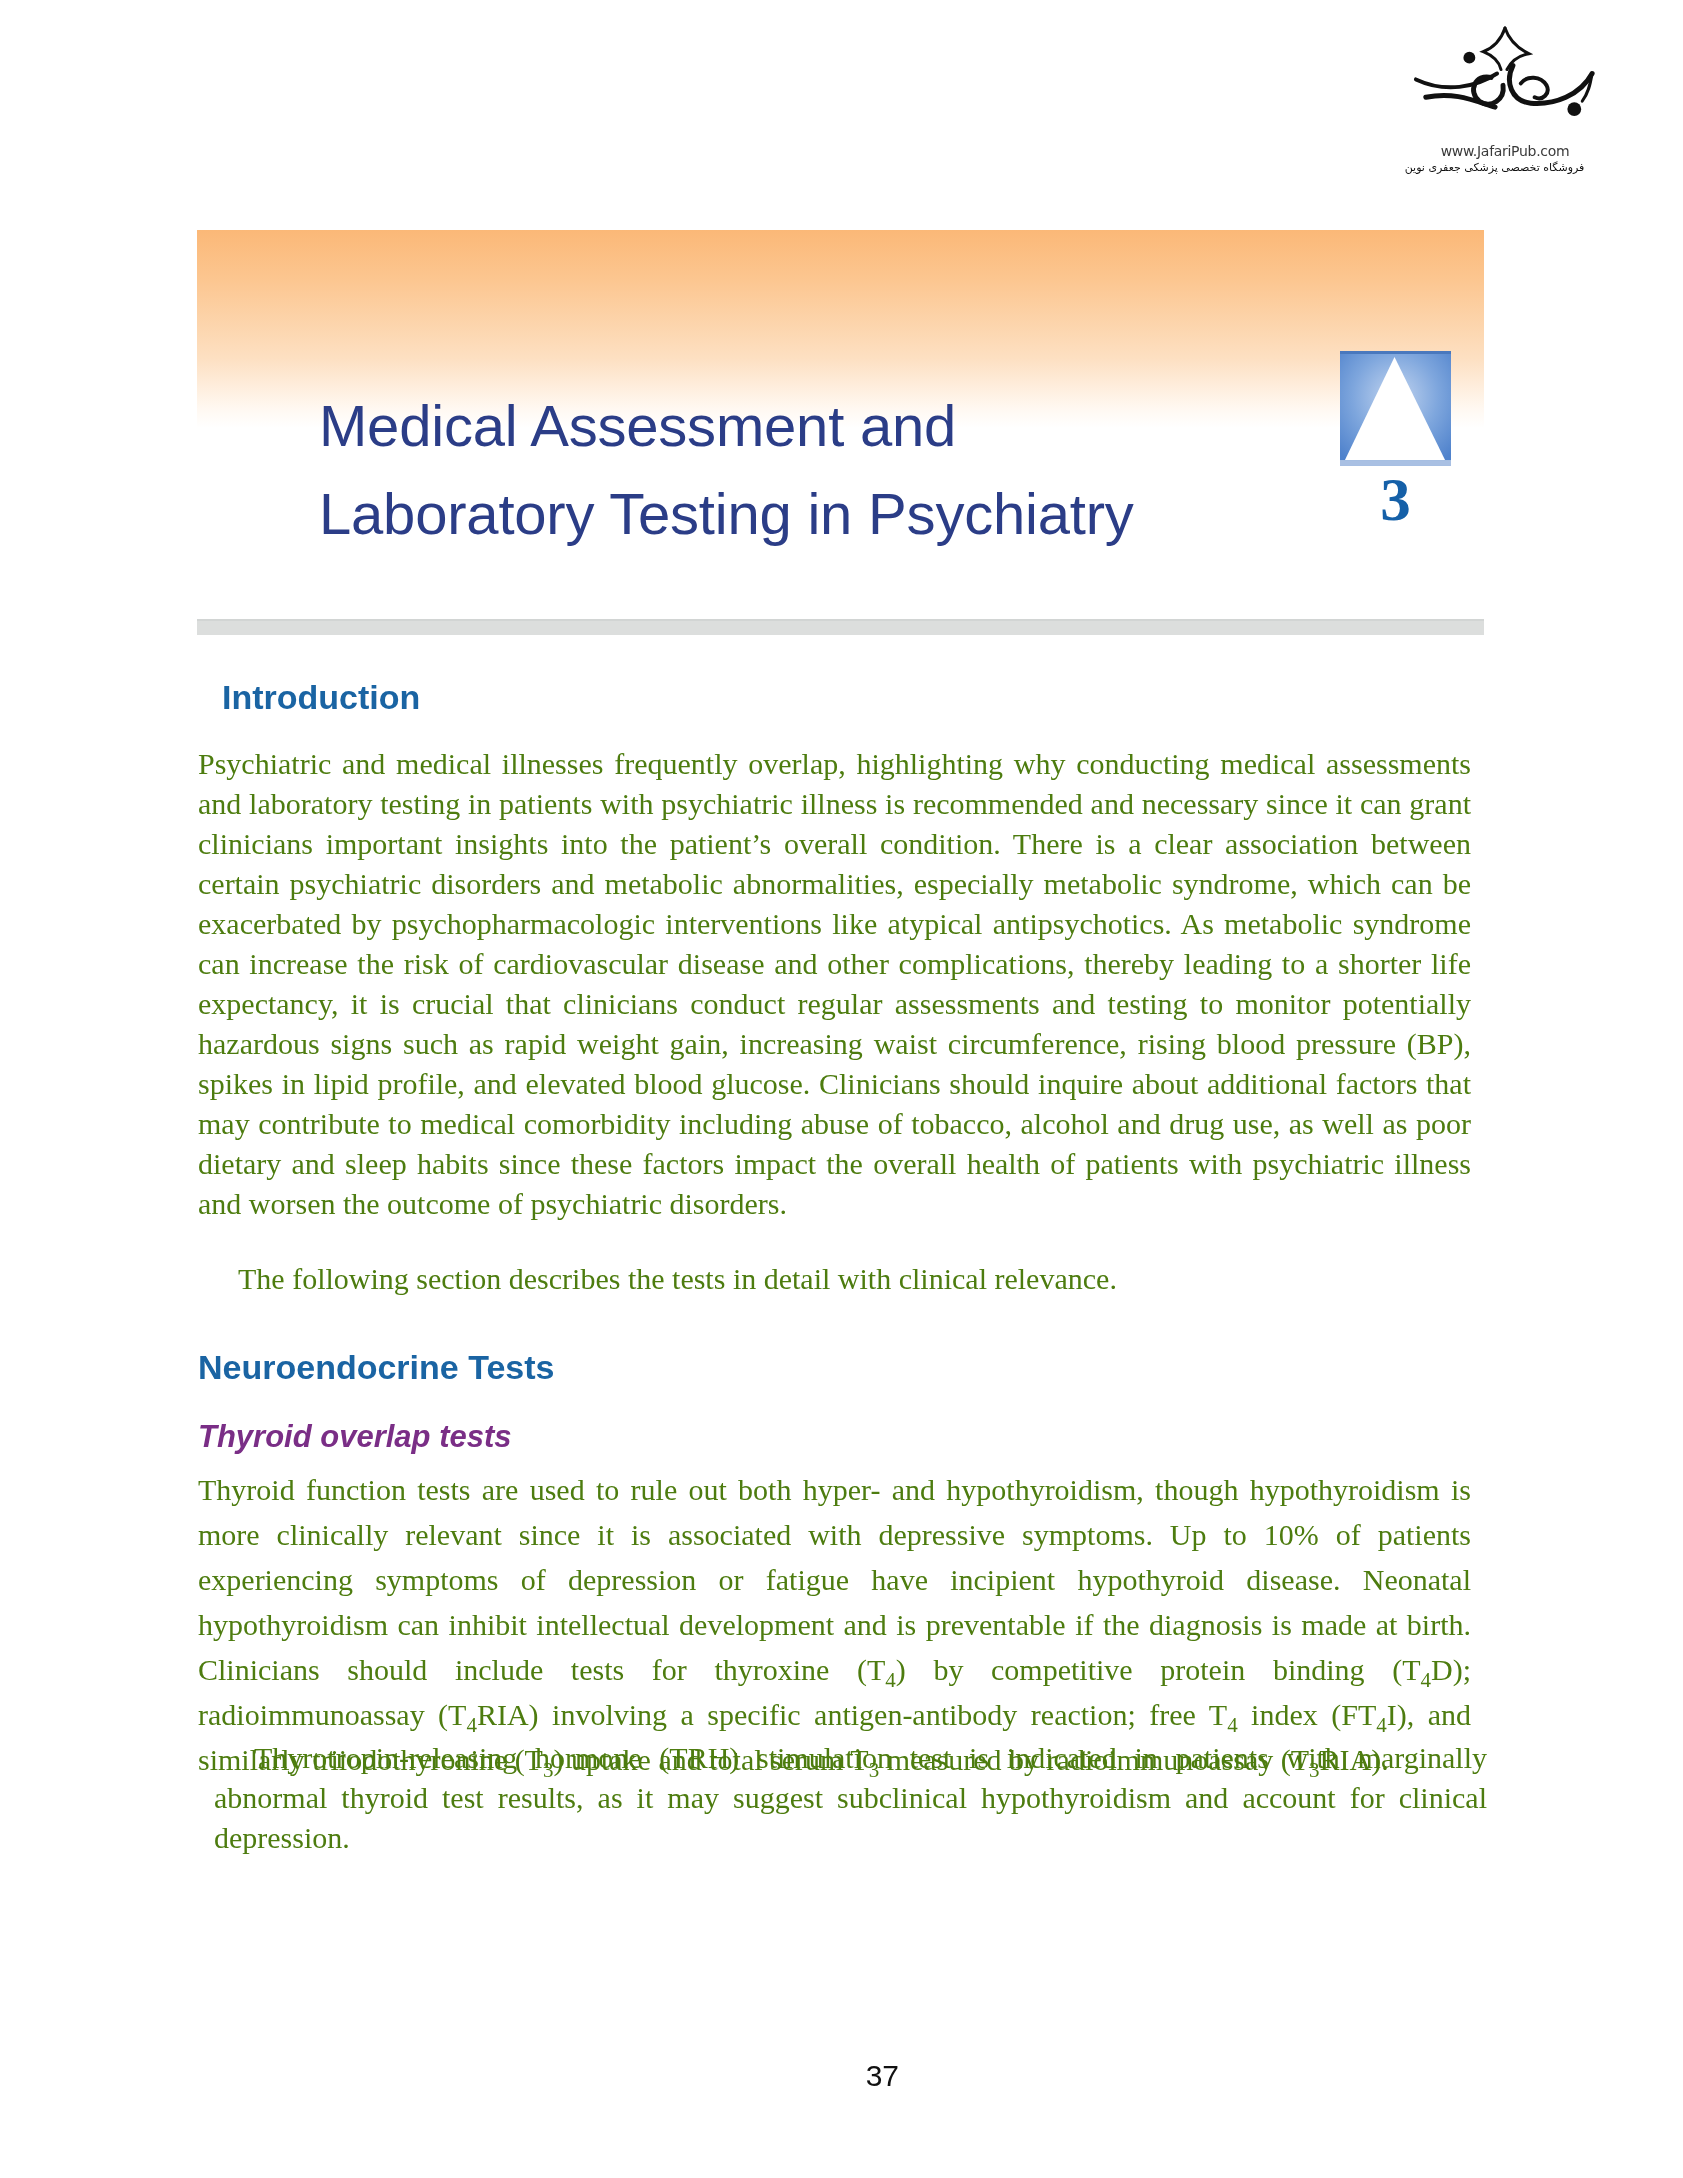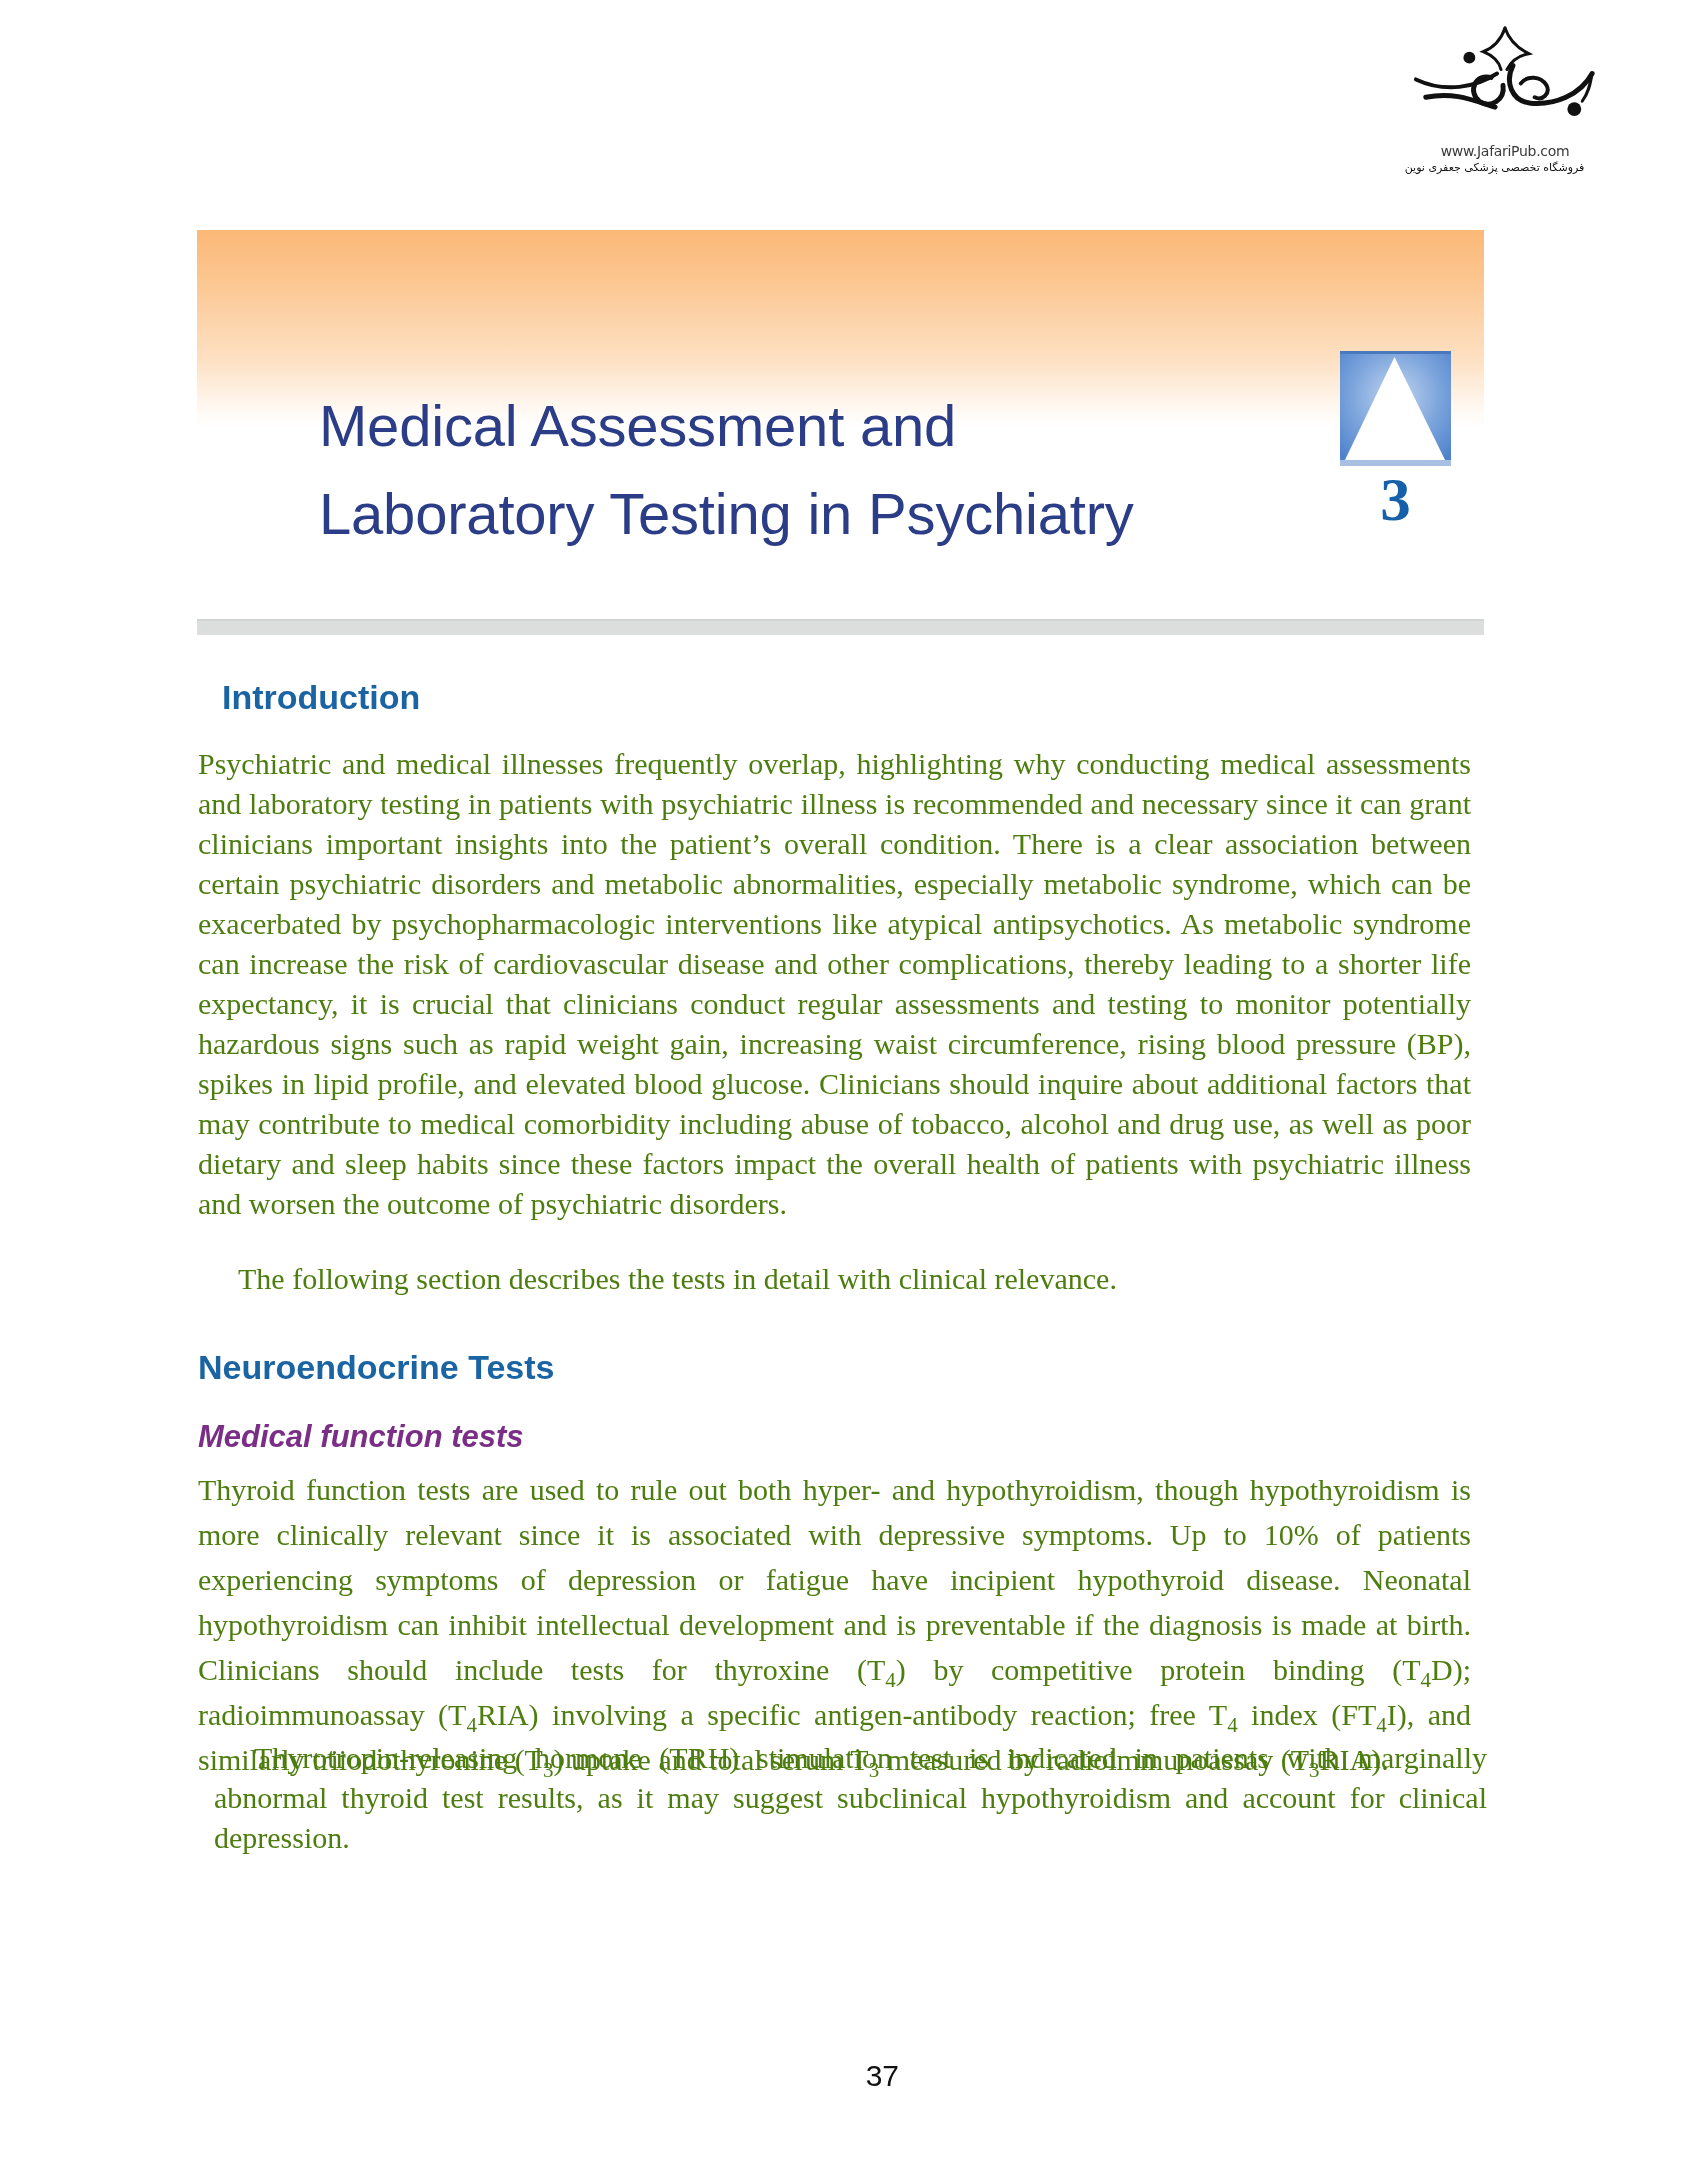--- a/index.html
+++ b/index.html
@@ -85,20 +85,20 @@
 </div>
 <div id="chapter-num" class="abs">3</div>
 
 <div id="rule" class="abs"></div>
 
 <div class="h-blue" style="top:678px;margin-left:24px;">Introduction</div>
 <p class="para" style="top:744px; margin:0;">Psychiatric and medical illnesses frequently overlap, highlighting why conducting medical assessments and laboratory testing in patients with psychiatric illness is recommended and necessary since it can grant clinicians important insights into the patient’s overall condition. There is a clear association between certain psychiatric disorders and metabolic abnormalities, especially metabolic syndrome, which can be exacerbated by psychopharmacologic interventions like atypical antipsychotics. As metabolic syndrome can increase the risk of cardiovascular disease and other complications, thereby leading to a shorter life expectancy, it is crucial that clinicians conduct regular assessments and testing to monitor potentially hazardous signs such as rapid weight gain, increasing waist circumference, rising blood pressure (BP), spikes in lipid profile, and elevated blood glucose. Clinicians should inquire about additional factors that may contribute to medical comorbidity including abuse of tobacco, alcohol and drug use, as well as poor dietary and sleep habits since these factors impact the overall health of patients with psychiatric illness and worsen the outcome of psychiatric disorders.</p>
 <p class="para indent" style="top:1259px; margin:0;">The following section describes the tests in detail with clinical relevance.</p>
 
 <div class="h-blue" style="top:1348px;">Neuroendocrine Tests</div>
-<div class="h-purple" style="top:1419px;">Medical function tests</div>
+<div class="h-purple" style="top:1419px;">Thyroid overlap tests</div>
 
 <p class="para" style="top:1467px; margin:0; line-height:45px;"><span>Thyroid function tests are used to rule out both hyper- and hypothyroidism, though hypothyroidism is more clinically relevant since it is associated with depressive symptoms. Up to 10% of patients experiencing symptoms of depression or fatigue have incipient hypothyroid disease. Neonatal hypothyroidism can inhibit intellectual development and is preventable if the diagnosis is made at birth. Clinicians should include tests for thyroxine (T</span><sub>4</sub><span>) by competitive protein binding (T</span><sub>4</sub><span>D); radioimmunoassay (T</span><sub>4</sub><span>RIA) involving a specific antigen-antibody reaction; free T</span><sub>4</sub><span> index (FT</span><sub>4</sub><span>I), and similarly triiodothyronine (T</span><sub>3</sub><span>) uptake and total serum T</span><sub>3</sub><span> measured by radioimmunoassay (T</span><sub>3</sub><span>RIA).</span></p>
 
 <p class="para indent" style="top:1722px; margin:16px;">Thyrotropin-releasing hormone (TRH) stimulation test is indicated in patients with marginally abnormal thyroid test results, as it may suggest subclinical hypothyroidism and account for clinical depression.</p>
 
 <div id="page-number" class="abs">37</div>
 
 
 </body></html>

